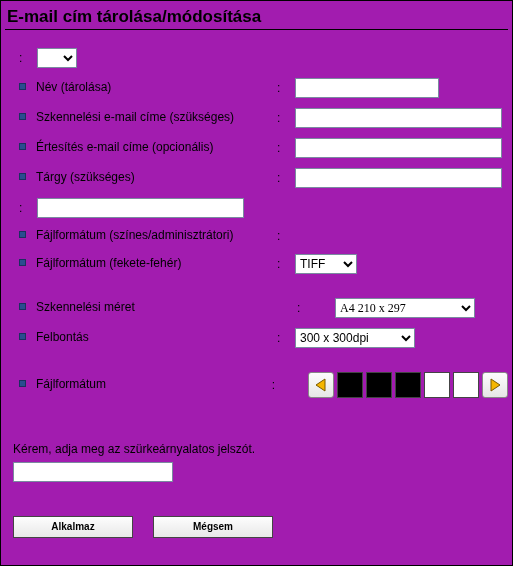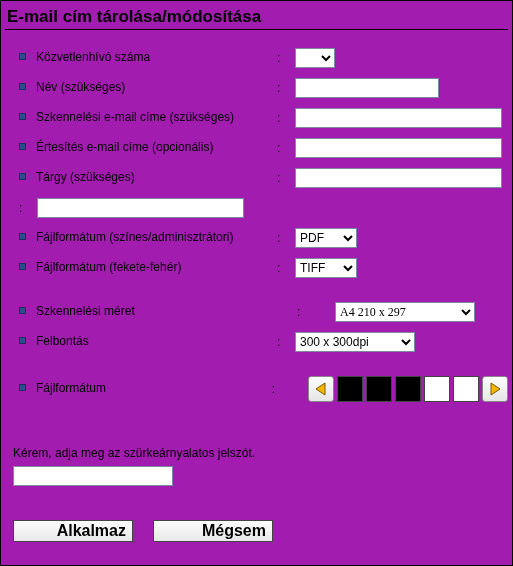--- a/index.html
+++ b/index.html
@@ -113,51 +113,46 @@
     margin-top: 34px;
     padding-left: 8px;
     display: flex;
     gap: 20px;
   }
   .btn {
     width: 120px;
     height: 22px;
     border: 1px solid #444;
     background: linear-gradient(#fdfdfd, #e8e8e8);
-    font-size: 16px;
+    font-size: 10px;
     font-weight: bold;
     cursor: pointer;
-    text-align: right;
   }
 </style>
 </head>
 <body>
 
 <div class="window">
 
   <div class="title">E-mail cím tárolása/módosítása</div>
   <div class="divider"></div>
 
   <div class="row">
-    <div class="label-col">
-      <div class="bullet"></div>
-      <span class="label-text">Közvetlenhívó száma</span>
-    </div>
     <div class="colon-col">:</div>
     <div class="input-col">
       <select class="narrow">
         <option></option>
       </select>
     </div>
   </div>
 
   <div class="row">
     <div class="label-col">
       <div class="bullet"></div>
-      <span class="label-text">Név (szükséges)</span>
+      <span class="label-text">Név (tárolása)</span>
     </div>
     <div class="colon-col">:</div>
     <div class="input-col">
       <input type="text" class="wtext-md" value="" style="">
     </div>
   </div>
 
   <div class="row">
     <div class="label-col">
       <div class="bullet"></div>
@@ -197,25 +192,20 @@
       <input type="text" class="wtext-lg" value="" style="">
     </div>
   </div>
 
   <div class="row">
     <div class="label-col">
       <div class="bullet"></div>
       <span class="label-text">Fájlformátum (színes/adminisztrátori)</span>
     </div>
     <div class="colon-col">:</div>
-    <div class="input-col">
-      <select class="medium">
-        <option>PDF</option>
-      </select>
-    </div>
   </div>
 
   <div class="row">
     <div class="label-col">
       <div class="bullet"></div>
       <span class="label-text">Fájlformátum (fekete-fehér)</span>
     </div>
     <div class="colon-col">:</div>
     <div class="input-col">
       <select class="medium">

